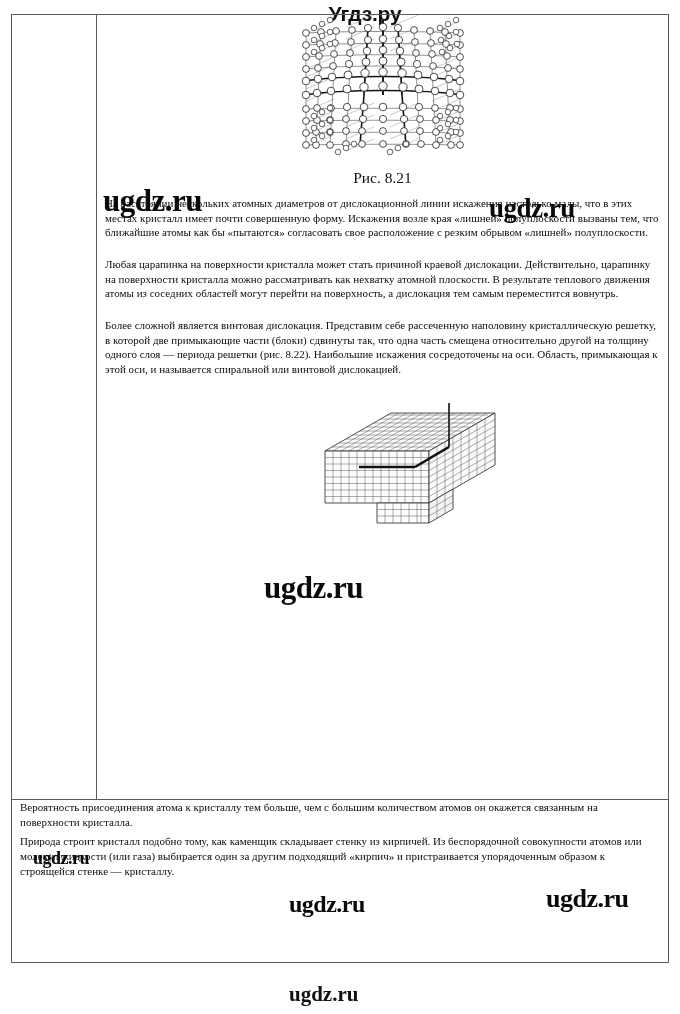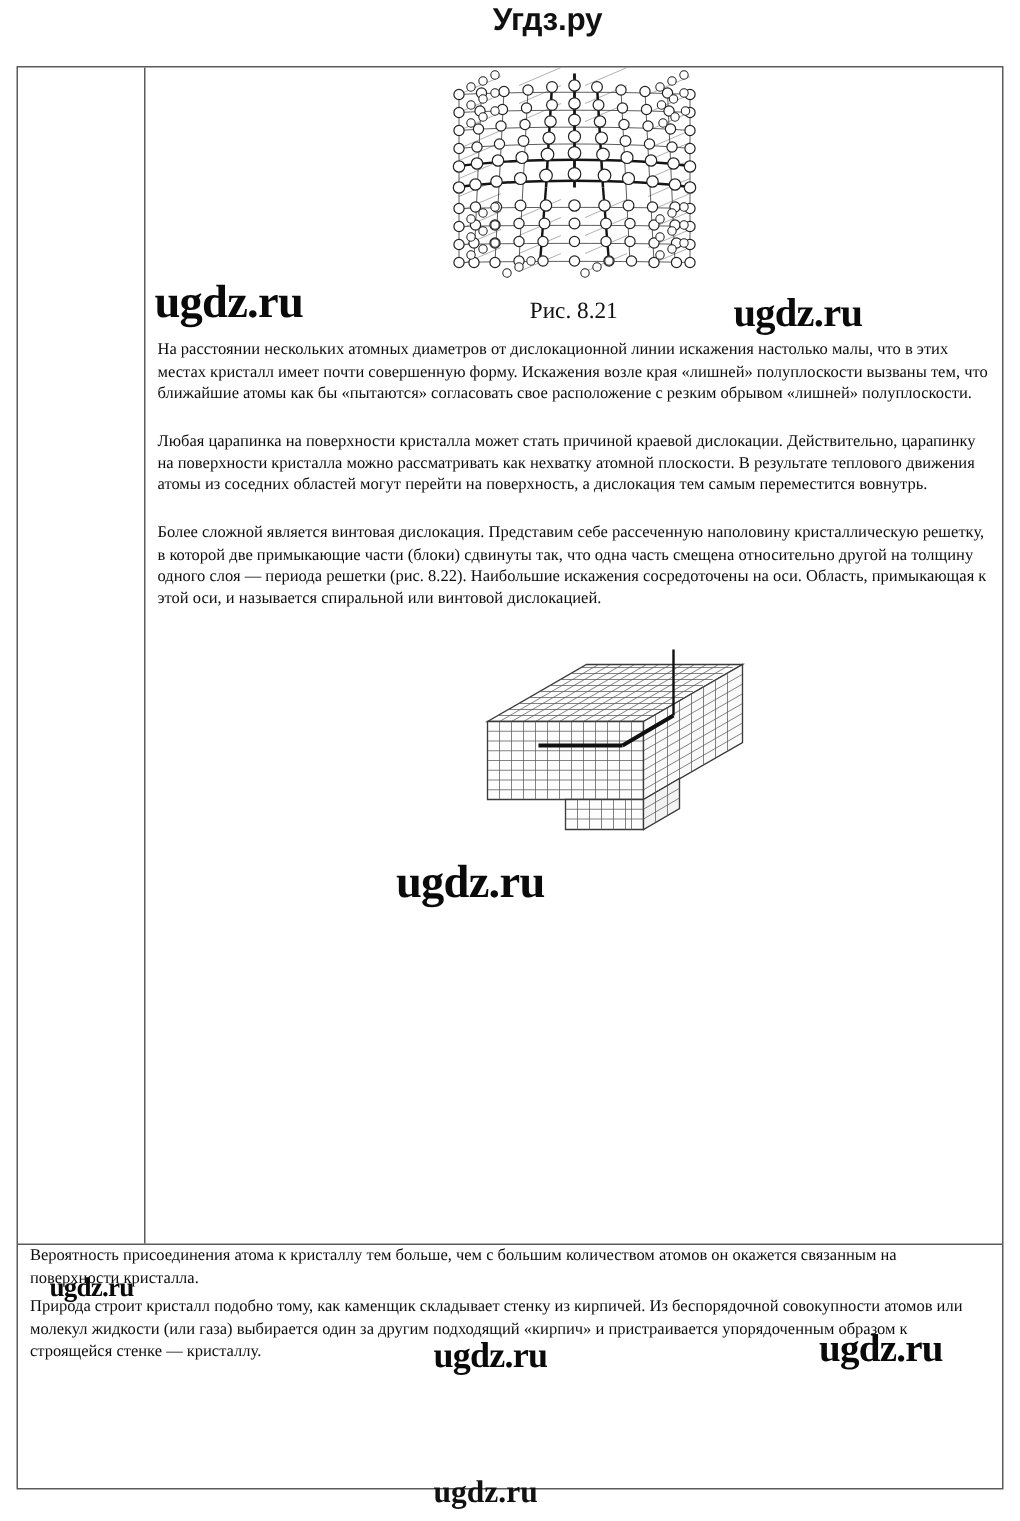--- a/index.html
+++ b/index.html
@@ -31,21 +31,21 @@
     font-size: 21px;
     color: #111;
     letter-spacing: -0.2px;
     transform: translateX(22px);
   }
 
   
   .page-table {
     position: absolute;
     left: 11px;
-    top: 44px;
+    top: 14px;
     width: 658px;
     height: 949px;
     border: 1.5px solid #5b5b5b;
     box-sizing: border-box;
     display: flex;
     flex-direction: column;
   }
   .trow {
     display: flex;
     box-sizing: border-box;

